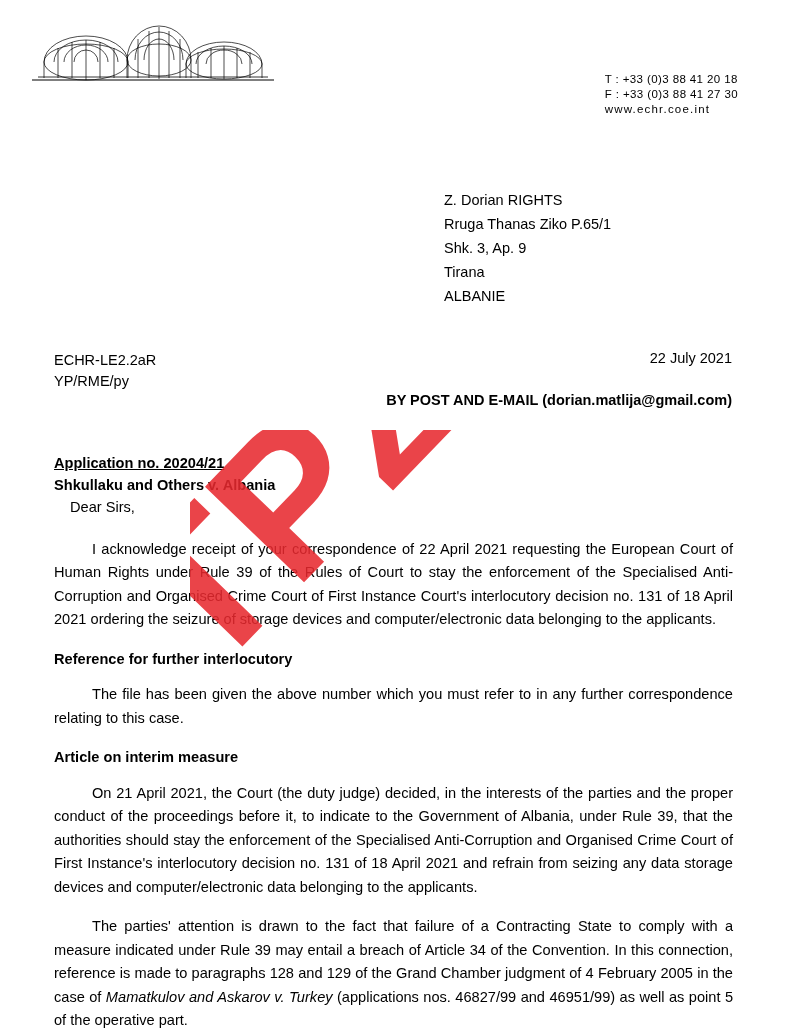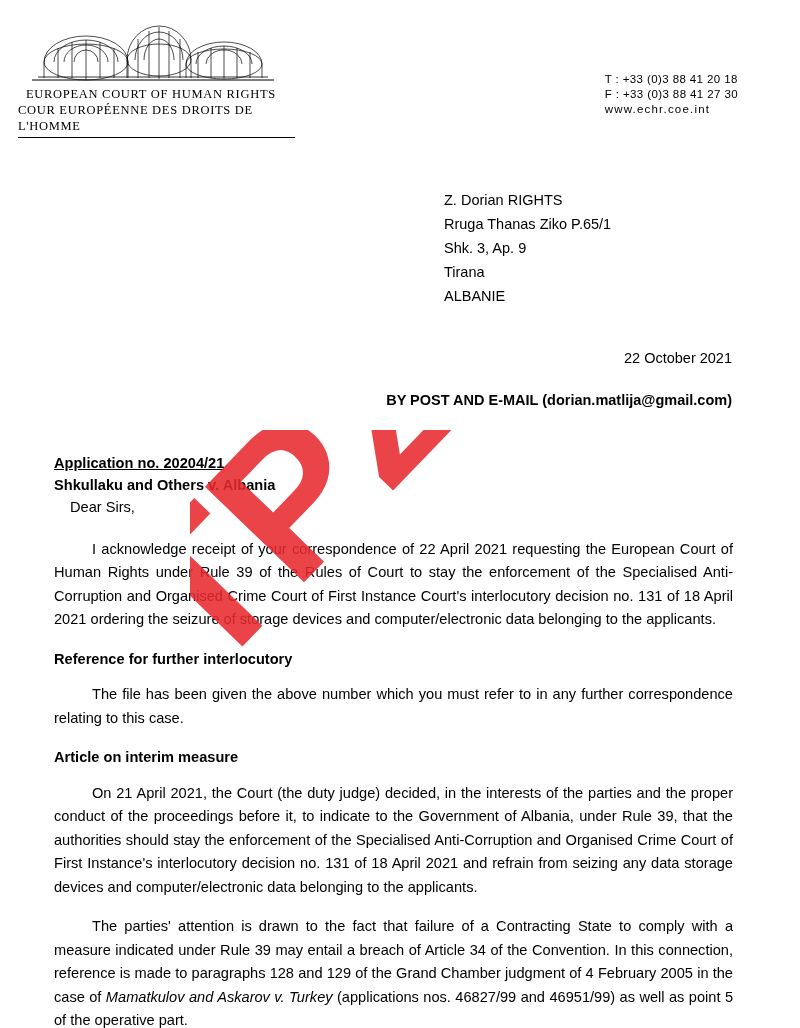--- a/index.html
+++ b/index.html
@@ -212,42 +212,42 @@
           <path d="M178 42 A18 14 0 0 1 214 42"></path>
           <line x1="196" y1="24" x2="196" y2="57"></line>
           <line x1="158" y1="42" x2="158" y2="56"></line>
           <line x1="234" y1="42" x2="234" y2="56"></line>
           <line x1="170" y1="30" x2="170" y2="56"></line>
           <line x1="183" y1="26" x2="183" y2="56"></line>
           <line x1="209" y1="26" x2="209" y2="56"></line>
           <line x1="222" y1="30" x2="222" y2="56"></line>
         </g>
       </svg>
-      <div class="court-names">
-        <span class="line1">EUROPEAN COURT OF HUMAN RIGHTS</span>
-        <span class="line2">COUR EUROPÉENNE DES DROITS DE L'HOMME</span>
-      </div>
     </div>
 
     <div class="contact-block">
       <div>T : +33 (0)3 88 41 20 18</div>
       <div>F : +33 (0)3 88 41 27 30</div>
       <div class="web">www.echr.coe.int</div>
     </div>
   </div>
 
   <div class="address">
     <div>Z. Dorian RIGHTS</div>
     <div>Rruga Thanas Ziko P.65/1</div>
     <div>Shk. 3, Ap. 9</div>
     <div>Tirana</div>
     <div>ALBANIE</div>
   </div>
 
-  <div class="dateline">22 October 2021</div>
+  <div class="refline">
+    <div>ECHR-LE2.2aR</div>
+    <div>YP/RME/py</div>
+  </div>
+  <div class="dateline">22 July 2021</div>
   <div class="bypost">BY POST AND E-MAIL (dorian.matlija@gmail.com)</div>
 
   <div class="body-text">
     <div class="subject">
       <span class="app-no">Application no. 20204/21</span>
       <span class="case-name">Shkullaku and Others v. Albania</span>
     </div>
 
     <div class="salutation">Dear Sirs,</div>
 

